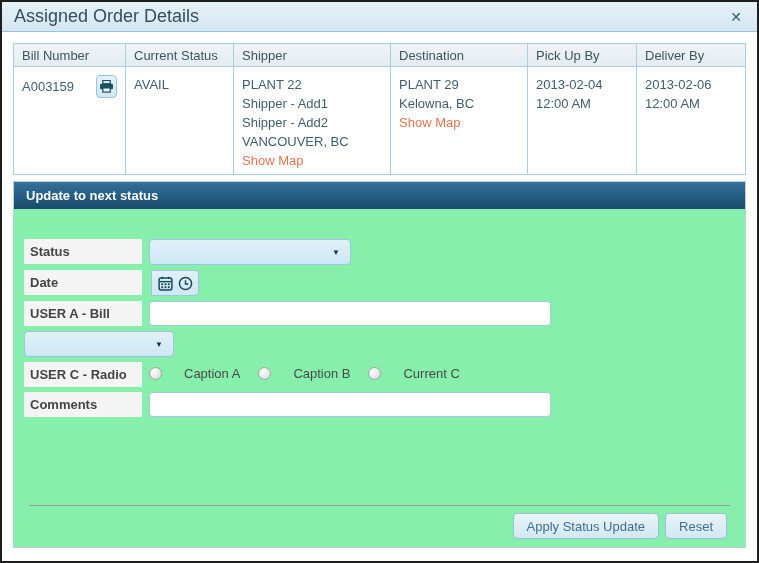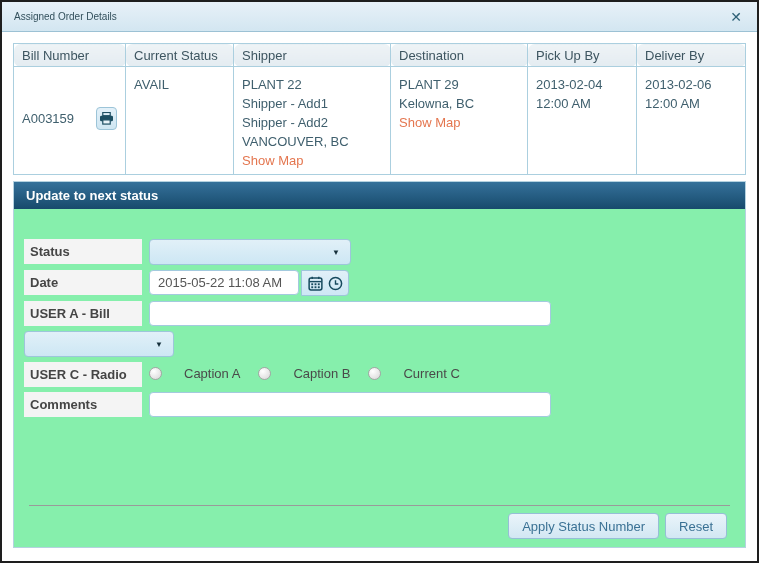--- a/index.html
+++ b/index.html
@@ -14,48 +14,48 @@
   }
 
   
   .titlebar {
     height: 30px; flex: 0 0 30px;
     background: linear-gradient(#e7f1f8, #d3e6f1);
     border-bottom: 1px solid #9cc1d4;
     display: flex; align-items: center; justify-content: space-between;
     padding: 0 12px;
   }
-  .titlebar .title { font-size: 10px; color: #33505c; }
+  .titlebar .title { font-size: 18px; color: #33505c; }
   .close-btn {
     font-size: 14px; color: #2e6076; cursor: pointer;
     line-height: 1; padding: 2px 3px; font-weight: bold;
   }
 
   
   .content { flex: 1; padding: 11px 11px 0 11px; }
 
   
   table.order-table {
     width: 100%; border-collapse: collapse; table-layout: fixed;
     font-size: 13px;
   }
   .order-table th, .order-table td {
     border: 1px solid #abcfdf;
     text-align: left; vertical-align: top;
   }
   .order-table th {
     background: linear-gradient(#eef3f6, #e4ecf1);
     color: #3d5560; font-weight: normal;
-    height: 22px; padding: 4px 8px 3px 8px; border-radius: 7px;
+    height: 22px; padding: 4px 8px 3px 8px;
   }
   .order-table td {
     height: 103px; padding: 8px 8px 4px 8px;
     color: #3f5f6d; line-height: 19px;
   }
-  .bill-cell { display: flex; align-items: center; gap: 22px; margin-top: 32px; }
+  .bill-cell { display: flex; align-items: center; gap: 22px; }
   .print-btn {
     width: 27px; height: 23px;
     border: 1px solid #9cc4d8; border-radius: 4px;
     background: linear-gradient(#e3f1f9, #cfe6f2);
     display: inline-flex; align-items: center; justify-content: center;
     cursor: pointer;
   }
   .maplink { color: #e4764f; cursor: pointer; }
 
   
@@ -218,21 +218,20 @@
             <div class="dropdown dd-status">
               <span></span>
               <span class="arrow">▼</span>
             </div>
           </div>
         </div>
 
         <div class="frow">
           <div class="flabel">Date</div>
           <div class="fctrl">
-            <input class="txt txt-date" value="2015-05-22 11:08 AM" style="">
             <span class="date-icons">
               <svg width="15" height="15" viewBox="0 0 16 16">
                 <rect x="1.2" y="2.2" width="13.6" height="12.6" rx="2" fill="none" stroke="#174a5e" stroke-width="1.6"></rect>
                 <line x1="1.5" y1="6" x2="14.5" y2="6" stroke="#174a5e" stroke-width="1.5"></line>
                 <line x1="4.5" y1="0.8" x2="4.5" y2="3.2" stroke="#174a5e" stroke-width="1.6"></line>
                 <line x1="11.5" y1="0.8" x2="11.5" y2="3.2" stroke="#174a5e" stroke-width="1.6"></line>
                 <rect x="3.5" y="7.8" width="2" height="2" fill="#174a5e"></rect>
                 <rect x="7" y="7.8" width="2" height="2" fill="#174a5e"></rect>
                 <rect x="10.5" y="7.8" width="2" height="2" fill="#174a5e"></rect>
                 <rect x="3.5" y="11" width="2" height="2" fill="#174a5e"></rect>
@@ -284,21 +283,21 @@
         <div class="frow">
           <div class="flabel">Comments</div>
           <div class="fctrl">
             <input class="txt txt-wide" value="" style="">
           </div>
         </div>
 
         <hr class="separator">
 
         <div class="btn-row">
-          <button class="blue-btn">Apply Status Number</button>
+          <button class="blue-btn">Apply Status Update</button>
           <button class="blue-btn">Reset</button>
         </div>
 
       </div>
     </div>
 
   </div>
 </div>
 
 </body></html>

